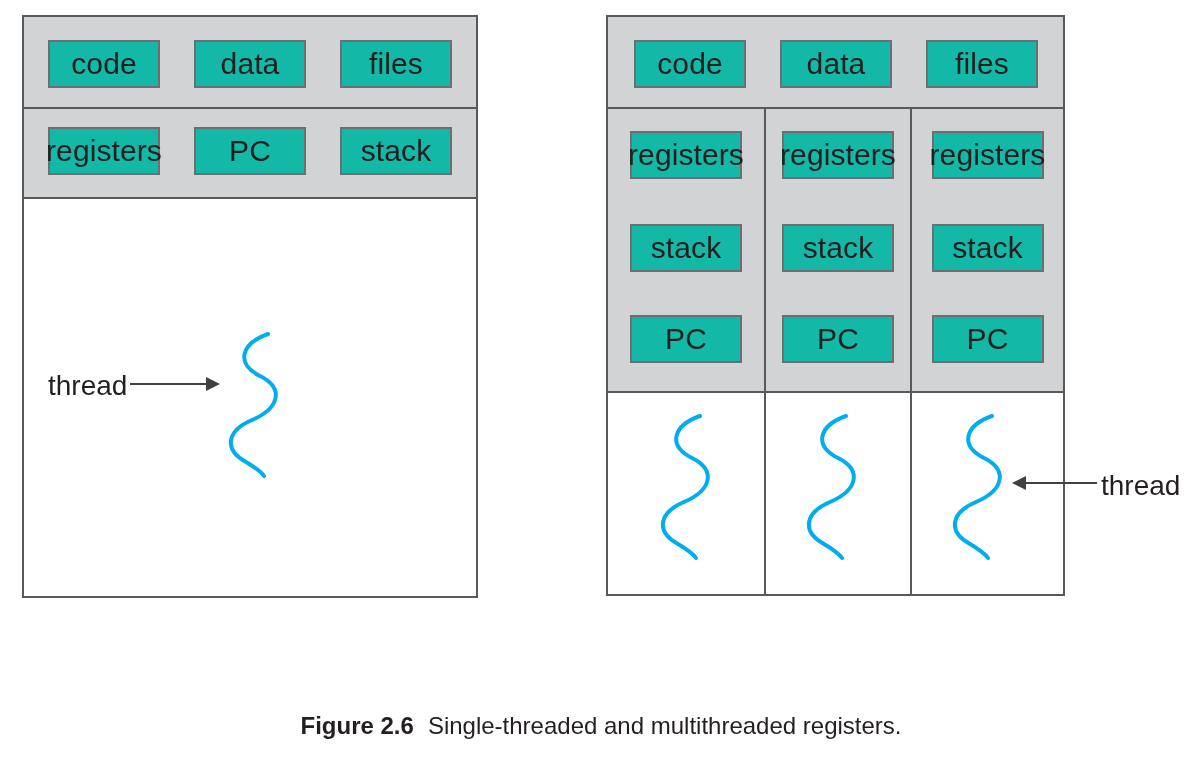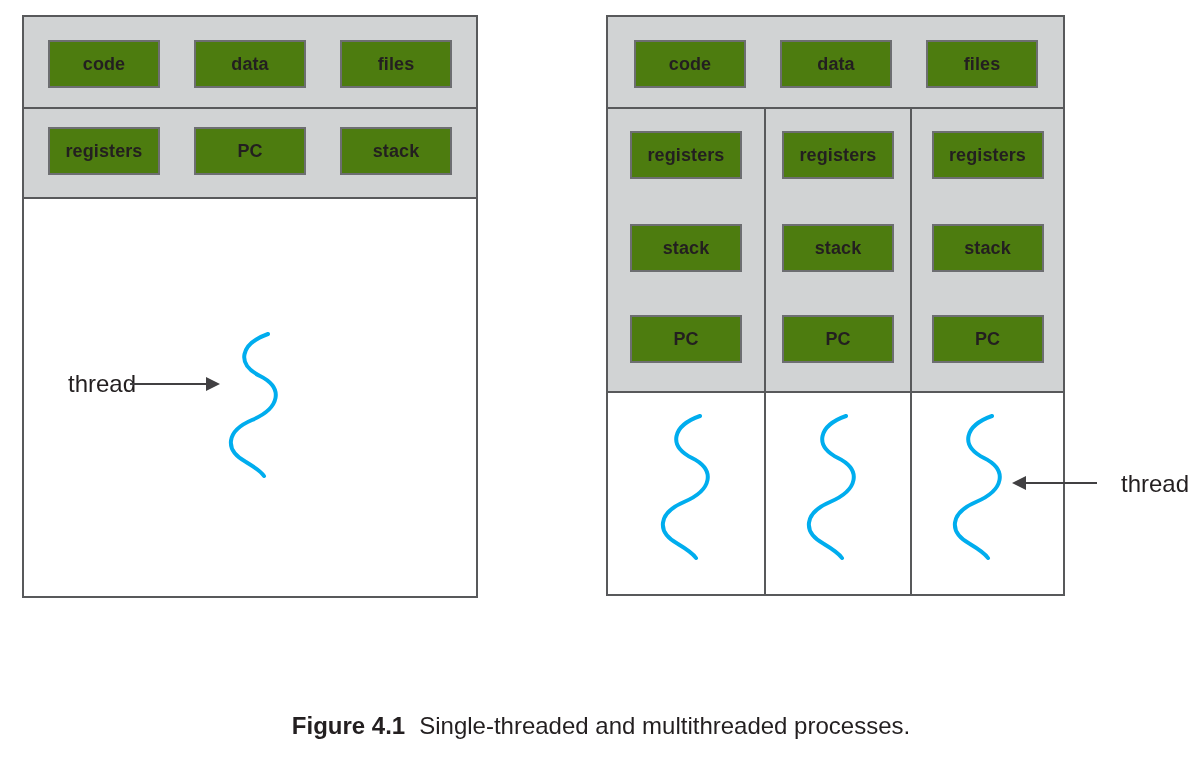--- a/index.html
+++ b/index.html
@@ -67,29 +67,28 @@
   #multi-band-threads {
     top: 92px;
     height: 284px;
     border-bottom: 2px solid #58595b;
   }
 
   
   .res-box {
     position: absolute;
     box-sizing: border-box;
-    background: #4d7c0f;
+    background: #14b8a6;
     border: 2px solid #6d6e71;
     display: flex;
     align-items: center;
     justify-content: center;
-    font-size: 18px;
+    font-size: 30px;
     letter-spacing: 0.1px;
     white-space: nowrap;
-    font-weight: bold;
   }
 
   
   #single-panel .row-top .res-box { top: 23px; height: 48px; }
   #single-panel .row-mid .res-box { top: 18px; height: 48px; }
 
   .col-a { left: 24px; width: 112px; }
   .col-b { left: 170px; width: 112px; }
   .col-c { left: 316px; width: 112px; }
 
@@ -145,24 +144,23 @@
   }
   .annot-svg path, .annot-svg line {
     stroke: #414042;
     stroke-width: 2;
     fill: none;
   }
   .annot-svg polygon { fill: #414042; }
 
   .annot-label {
     position: absolute;
-    font-size: 24px;
-    color: #231f20;
-    white-space: nowrap;
-    margin-left: 20px;
+    font-size: 28px;
+    color: #231f20;
+    white-space: nowrap;
   }
   #thread-label-left  { left: 48px;  top: 370px; }
   #thread-label-right { left: 1101px; top: 470px; }
 
   
   .panel-caption {
     position: absolute;
     font-size: 24px;
     text-align: center;
     white-space: nowrap;
@@ -262,16 +260,16 @@
 
   </div>
 
   <svg class="annot-svg" style="left:1012px; top:472px; width:85px; height:22px;" viewBox="0 0 85 22">
     <line x1="85" y1="11" x2="14" y2="11"></line>
     <polygon points="14,4 0,11 14,18"></polygon>
   </svg>
   <div class="annot-label" id="thread-label-right">thread</div>
 
   <div id="figure-caption">
-    <span class="fig-num">Figure 4.1</span><span>Single-threaded and multithreaded processes.</span>
+    <span class="fig-num">Figure 2.6</span><span>Single-threaded and multithreaded registers.</span>
   </div>
 
 </div>
 
 </body></html>

